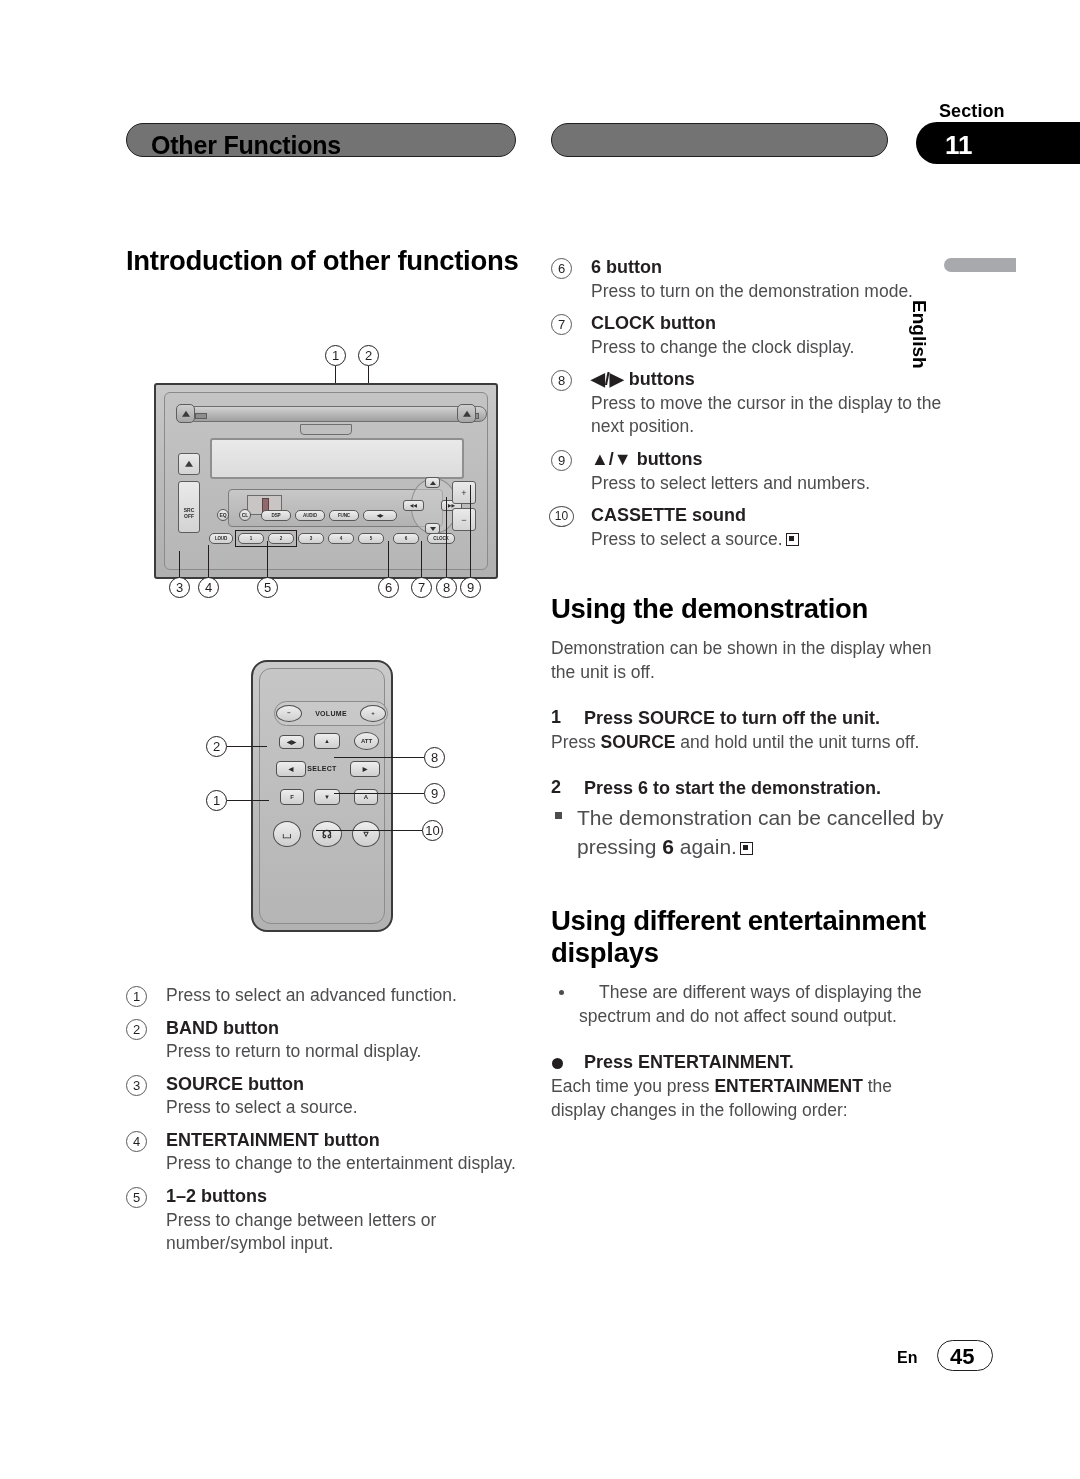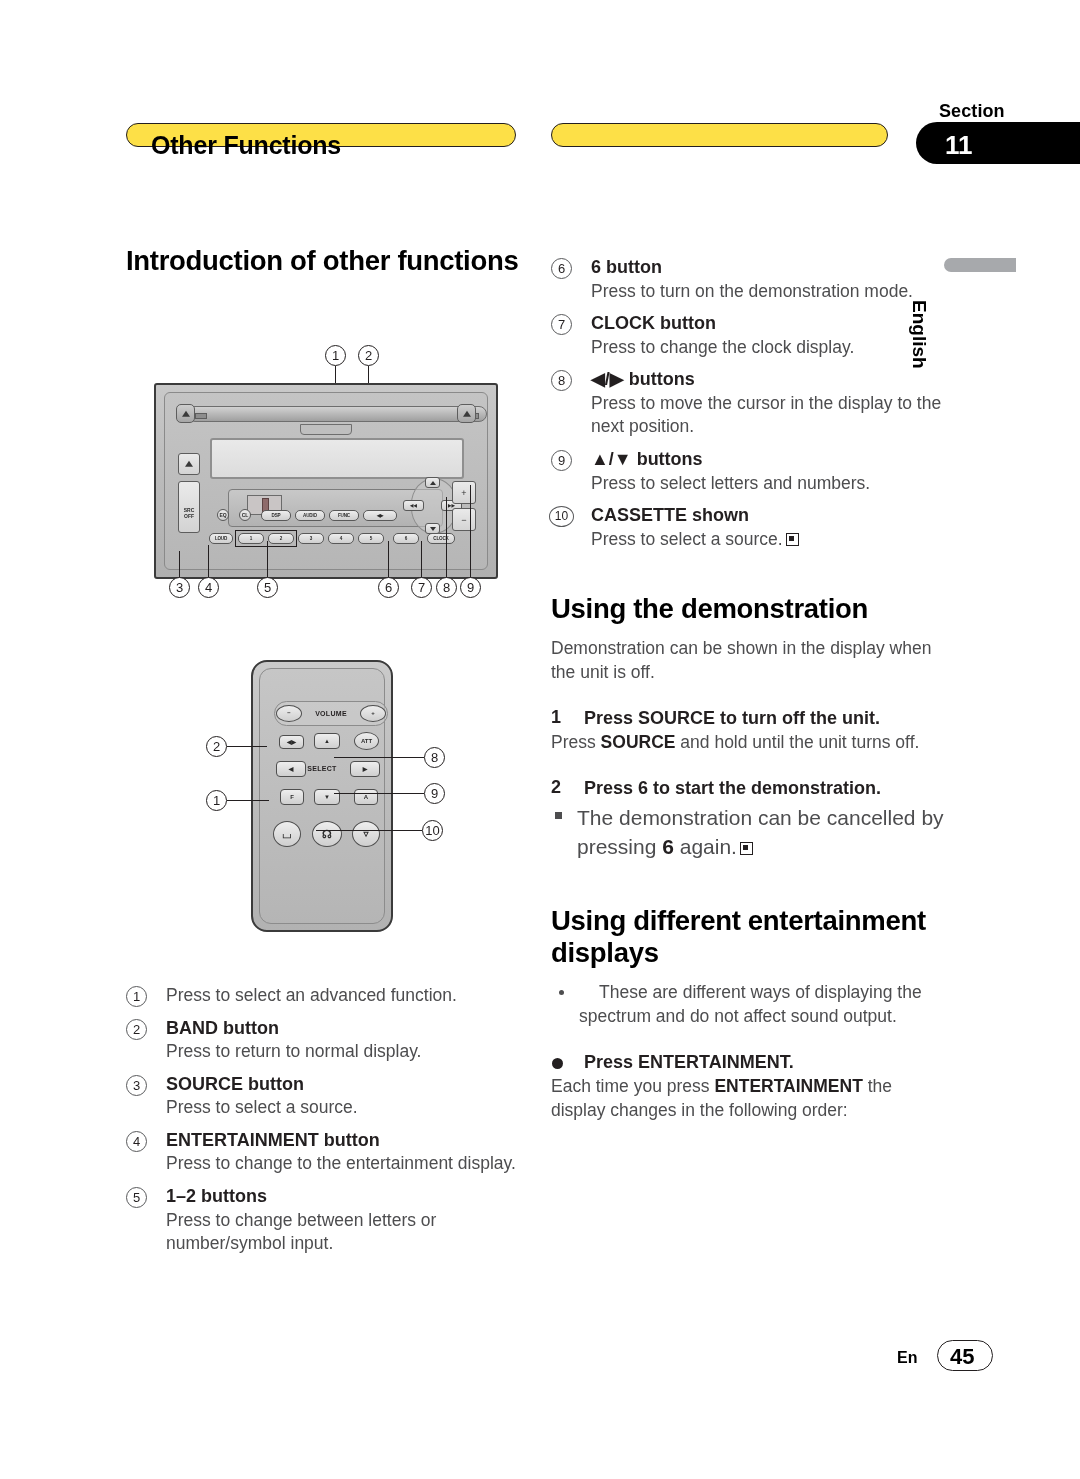--- a/index.html
+++ b/index.html
@@ -9,22 +9,22 @@
     background:#ffffff;
     font-family:"Liberation Sans", sans-serif;
     color:#231f20;
     position:relative;
     overflow:hidden;
   }
 
   
   .hdr { position:absolute; left:0; top:0; width:1080px; height:175px; }
   .pill {
-    position:absolute; height:24px; border:1.4px solid #231f20;
-    border-radius:22px; background:#fde047;
+    position:absolute; height:34px; border:1.4px solid #231f20;
+    border-radius:22px; background:#737373;
   }
   .pill-left { left:126px; top:123px; width:390px; }
   .pill-right { left:551px; top:123px; width:337px; }
   .pill-left .pill-txt {
     position:absolute; left:24px; top:7px;
     font-size:25px; font-weight:bold; letter-spacing:-0.2px; color:#000;
   }
   .sec-word {
     position:absolute; left:939px; top:101px;
     font-size:18px; font-weight:bold; color:#000; letter-spacing:0.1px;
@@ -469,21 +469,21 @@
       <div class="defterm">◀/▶ buttons</div>
       <div class="defdesc">Press to move the cursor in the display to the next position.</div>
     </div>
     <div class="defitem">
       <span class="circnum">9</span>
       <div class="defterm">▲/▼ buttons</div>
       <div class="defdesc">Press to select letters and numbers.</div>
     </div>
     <div class="defitem">
       <span class="circnum wide">10</span>
-      <div class="defterm">CASSETTE shown</div>
+      <div class="defterm">CASSETTE sound</div>
       <div class="defdesc"><span>Press to select a source.</span><span class="endmark"></span></div>
     </div>
   </div>
 
   <div style="margin-top:42px;">
     <h1 class="sect">Using the demonstration</h1>
     <p class="body">Demonstration can be shown in the display when the unit is off.</p>
 
     <div class="step">
       <span class="stepnum">1</span>

